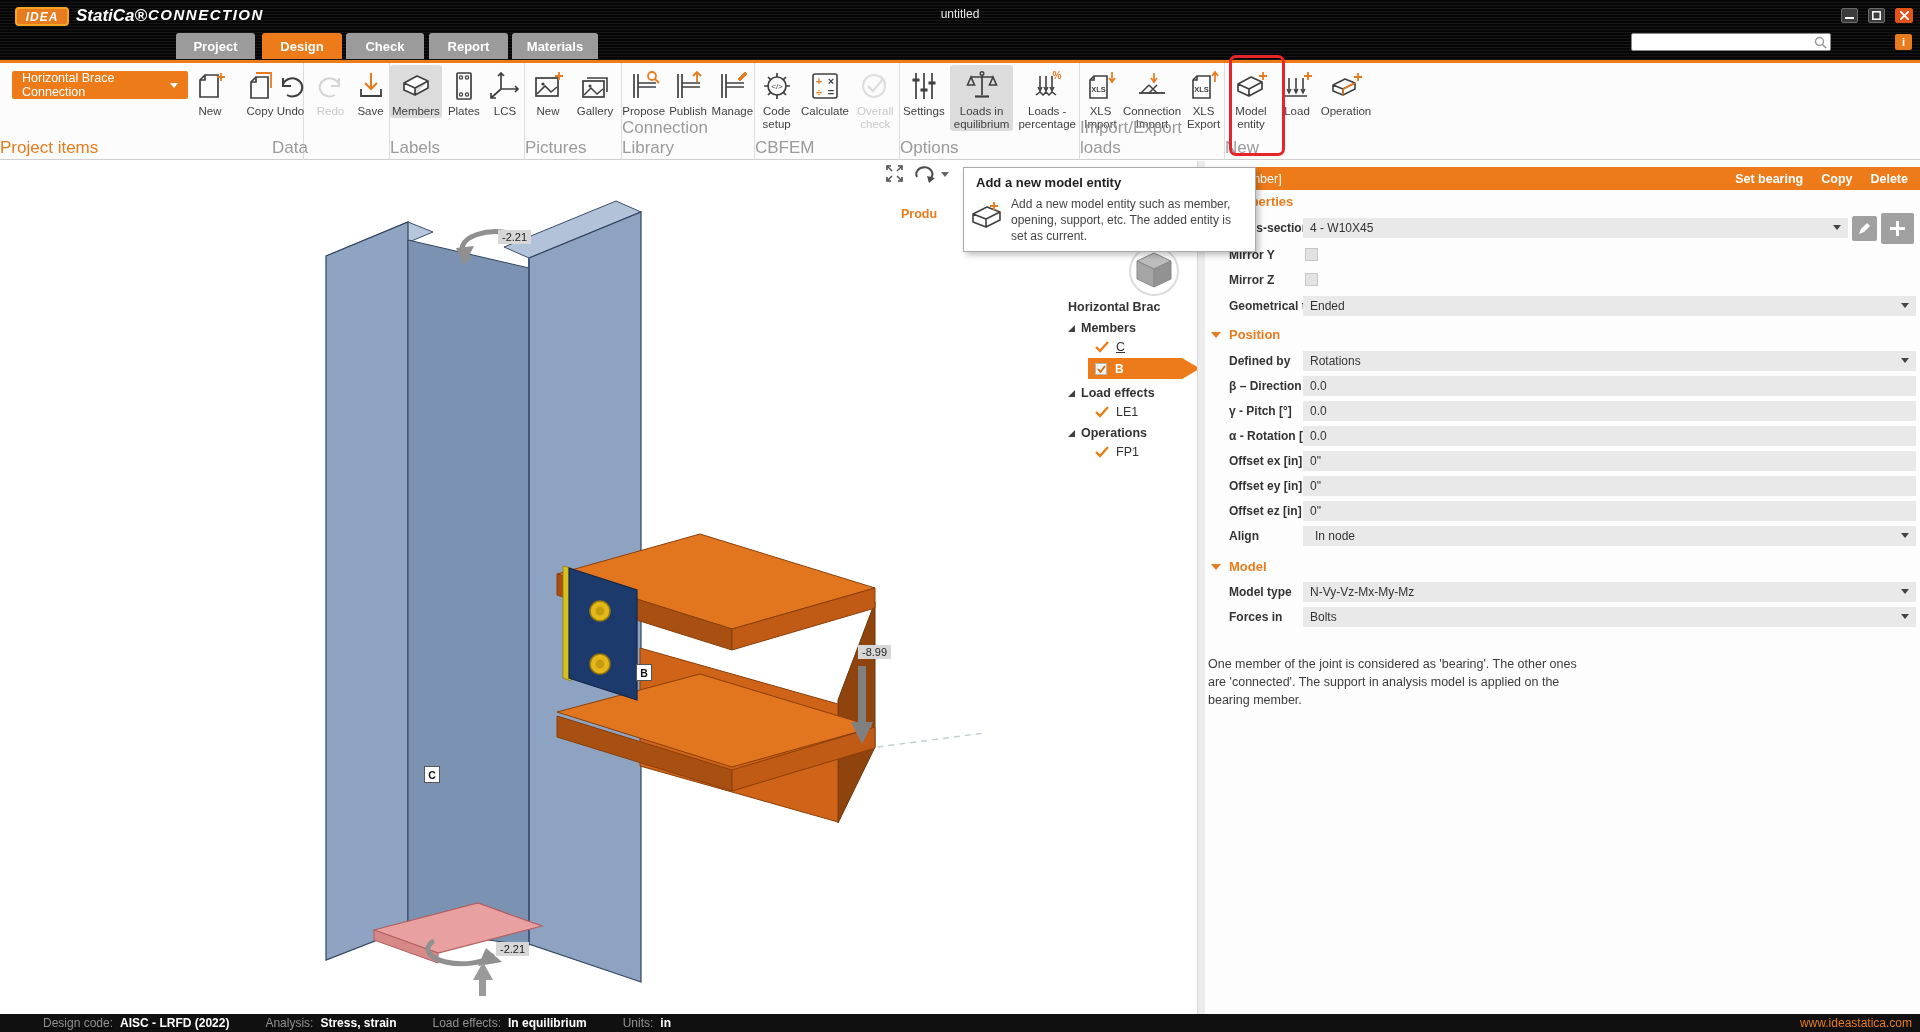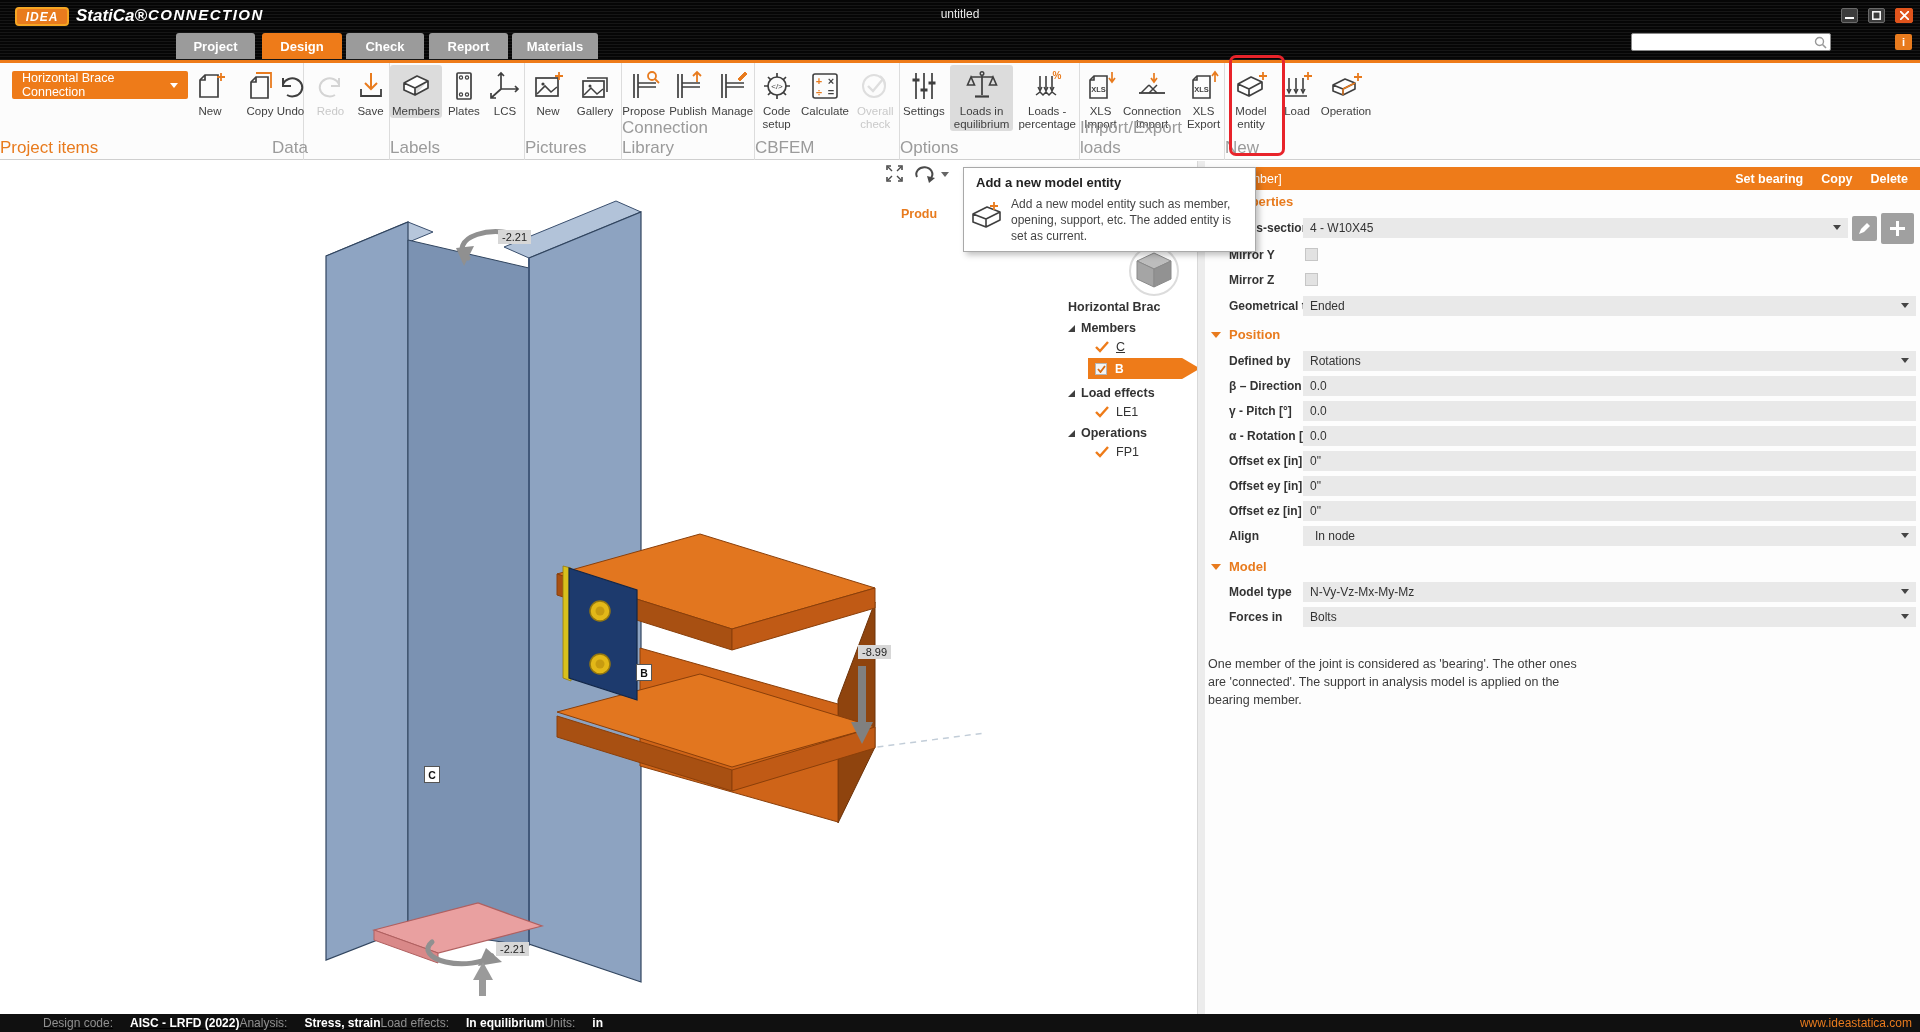--- a/index.html
+++ b/index.html
@@ -91,21 +91,21 @@
   
   #tooltip { left:963px; top:167px; width:293px; height:85px; background:#fff; border:1px solid #a9a9a9;
     box-shadow:3px 3px 6px rgba(0,0,0,.25); z-index:10; }
   #tooltip .tt-title { position:absolute; left:12px; top:7px; font-size:13px; font-weight:bold; color:#222; }
   #tooltip .tt-body { position:absolute; left:47px; top:28px; width:236px; font-size:12px; color:#444; line-height:16px; }
   #tooltip .tt-icon { position:absolute; left:6px; top:32px; }
 
   
   #statusbar { left:0; top:1014px; width:1920px; height:18px; background:#101010; display:flex; align-items:center;
     padding-left:43px; font-size:12px; }
-  .sb-item { display:flex; gap:17px;text-decoration:underline; }
+  .sb-item { margin-right:36px; display:flex; gap:7px;text-decoration:underline; }
   .sb-item .sbl { color:#8f8f8f; }
   .sb-item .sbv { color:#fff; font-weight:bold; }
   #sb-link { position:absolute; right:8px; top:1016px; color:#e87b1e; font-size:12px; }
 
   svg { display:block; }
   .vp-icon { position:absolute; }
 </style>
 </head>
 <body>
 

